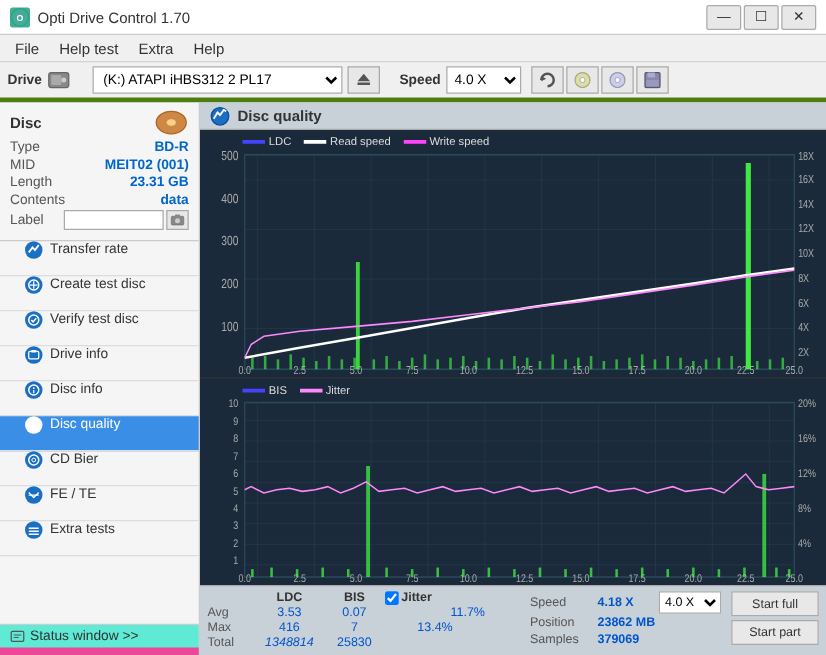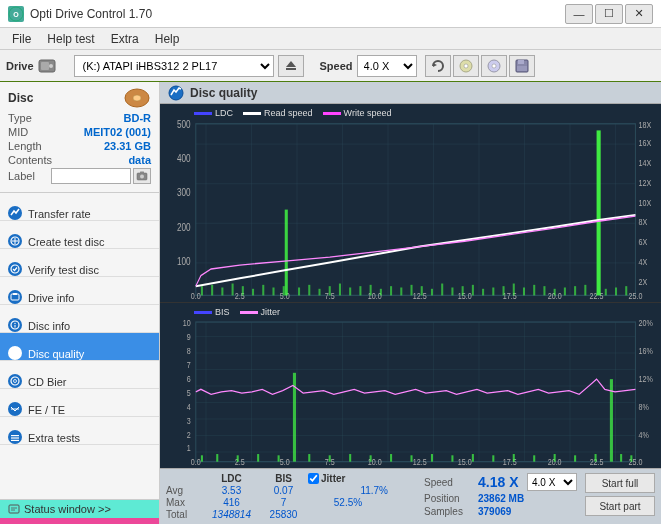--- a/index.html
+++ b/index.html
@@ -11,21 +11,21 @@
     .title-bar-icon { width: 16px; height: 16px; background: #4a9; border-radius: 2px; display: flex; align-items: center; justify-content: center; color: white; font-size: 9px; font-weight: bold; }
     .title-bar-text { font-size: 12px; color: #333; }
     .title-bar-controls { display: flex; gap: 2px; }
     .title-btn { width: 28px; height: 20px; border: 1px solid #aaa; background: #e8e8e8; cursor: pointer; display: flex; align-items: center; justify-content: center; font-size: 11px; color: #333; border-radius: 2px; }
 
     
     .menu-bar { background: #f0f0f0; height: 22px; display: flex; align-items: center; padding: 0 4px; border-bottom: 1px solid #ccc; }
     .menu-item { padding: 2px 8px; cursor: pointer; font-size: 12px; color: #333; border-radius: 2px; }
 
     
-    .drive-toolbar { background: #f0f0f0; height: 32px; display: flex; align-items: center; padding: 2px 6px; border-bottom: 1px solid #4d7c0f; gap: 4px; }
+    .drive-toolbar { background: #f0f0f0; height: 32px; display: flex; align-items: center; padding: 2px 6px; border-bottom: 4px solid #4d7c0f; gap: 4px; }
     .drive-label { font-weight: bold; font-size: 11px; color: #333; }
     .drive-select { height: 22px; min-width: 200px; font-size: 11px; border: 1px solid #aaa; background: white; padding: 0 4px; }
     .drive-eject { width: 26px; height: 22px; background: #e8e8e8; border: 1px solid #aaa; cursor: pointer; display: flex; align-items: center; justify-content: center; font-size: 12px; }
     .speed-label { font-weight: bold; font-size: 11px; color: #333; margin-left: 8px; }
     .speed-select { height: 22px; width: 60px; font-size: 11px; border: 1px solid #aaa; background: white; padding: 0 2px; }
     .toolbar-icon-btn { width: 26px; height: 22px; background: #e8e8e8; border: 1px solid #aaa; cursor: pointer; display: flex; align-items: center; justify-content: center; }
 
     
     .main-layout { display: flex; height: calc(524px - 82px); }
 
@@ -36,21 +36,21 @@
     .disc-panel { padding: 6px 8px; border-bottom: 1px solid #ccc; }
     .disc-panel-header { display: flex; align-items: center; justify-content: space-between; margin-bottom: 4px; }
     .disc-label { font-weight: bold; font-size: 12px; color: #333; }
     .disc-row { display: flex; justify-content: space-between; align-items: center; margin-bottom: 2px; }
     .disc-row-label { color: #555; font-size: 11px; }
     .disc-row-value { color: #0066cc; font-size: 11px; font-weight: bold; }
     .disc-input { width: 80px; height: 16px; border: 1px solid #aaa; font-size: 10px; padding: 0 2px; }
     .disc-camera-btn { width: 18px; height: 16px; background: #e8e8e8; border: 1px solid #aaa; cursor: pointer; font-size: 9px; display: flex; align-items: center; justify-content: center; }
 
     
-    .nav-item { height: 28px; display: flex; align-items: flex-end; padding: 0 8px; cursor: pointer; border-bottom: 1px solid #ddd; gap: 6px; font-size: 11px; color: #333; }
+    .nav-item { height: 28px; display: flex; align-items: flex-start; padding: 0 20px; cursor: pointer; border-bottom: 1px solid #ddd; gap: 6px; font-size: 11px; color: #333; }
     .nav-item.active { background: #3a8ee6; color: white; }
     .nav-item.active .nav-icon { filter: brightness(10); }
     .nav-icon { width: 14px; height: 14px; background: #888; border-radius: 50%; display: flex; align-items: center; justify-content: center; font-size: 8px; color: white; flex-shrink: 0; }
     .nav-icon.blue { background: #1a6ec4; }
 
     
     .sidebar-status { margin-top: auto; border-top: 1px solid #ccc; }
     .status-window-btn { height: 24px; display: flex; align-items: center; padding: 0 8px; cursor: pointer; background: #5eead4; font-size: 11px; color: #333; border-bottom: 6px solid #ec4899; gap: 4px; }
 
     
@@ -516,34 +516,34 @@
             <span style="width:36px;font-size:10px;color:#555;">Avg</span>
             <span style="width:55px;text-align:center;font-size:10px;color:#0055cc;">3.53</span>
             <span style="width:45px;text-align:center;font-size:10px;color:#0055cc;">0.07</span>
             <span style="width:80px;text-align:right;font-size:10px;color:#0055cc;">11.7%</span>
           </div>
 
           <div style="display:flex;align-items:center;gap:2px;">
             <span style="width:36px;font-size:10px;color:#555;">Max</span>
             <span style="width:55px;text-align:center;font-size:10px;color:#0055cc;">416</span>
             <span style="width:45px;text-align:center;font-size:10px;color:#0055cc;">7</span>
-            <span style="width:80px;text-align:center;font-size:10px;color:#0055cc;">52.5%</span>
+            <span style="width:80px;text-align:center;font-size:10px;color:#0055cc;">13.4%</span>
           </div>
 
           <div style="display:flex;align-items:center;gap:2px;">
             <span style="width:36px;font-size:10px;color:#555;">Total</span>
             <span style="width:55px;text-align:center;font-size:10px;color:#0055cc;font-style:italic;">1348814</span>
             <span style="width:45px;text-align:center;font-size:10px;color:#0055cc;">25830</span>
           </div>
         </div>
 
         <div style="display:flex;flex-direction:column;gap:2px;margin-left:4px;">
           <div style="display:flex;align-items:center;gap:4px;">
             <span style="font-size:10px;color:#555;width:50px;">Speed</span>
-            <span style="font-size:14px;color:#0055cc;font-weight:bold;width:45px;">4.18 X</span>
+            <span style="font-size:10px;color:#0055cc;font-weight:bold;width:45px;">4.18 X</span>
             <select style="height:18px;width:50px;font-size:10px;border:1px solid #aaa;background:white;">
               <option>4.0 X</option>
             </select>
           </div>
           <div style="display:flex;align-items:flex-start;gap:4px;">
             <span style="font-size:10px;color:#555;width:50px;">Position</span>
             <span style="font-size:10px;color:#0055cc;font-weight:bold;width:60px;">23862 MB</span>
           </div>
           <div style="display:flex;align-items:center;gap:4px;">
             <span style="font-size:10px;color:#555;width:50px;">Samples</span>

